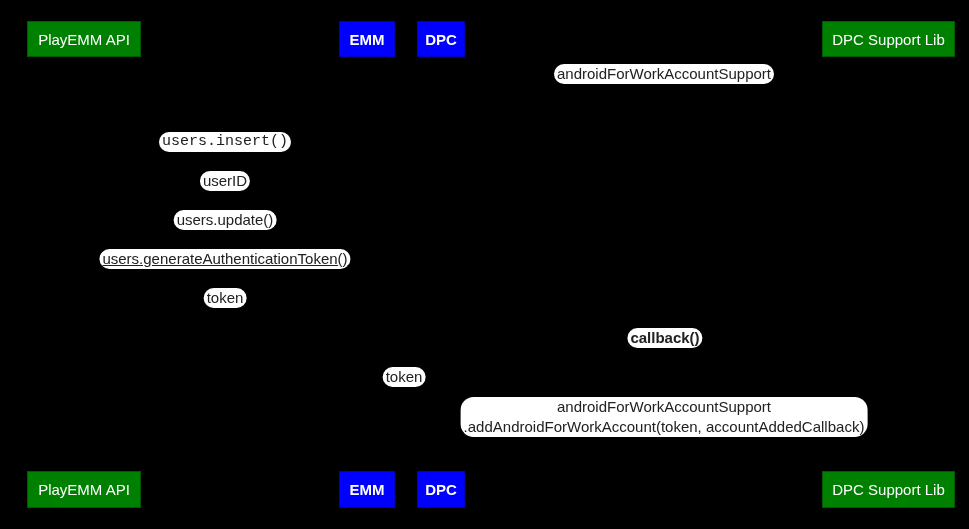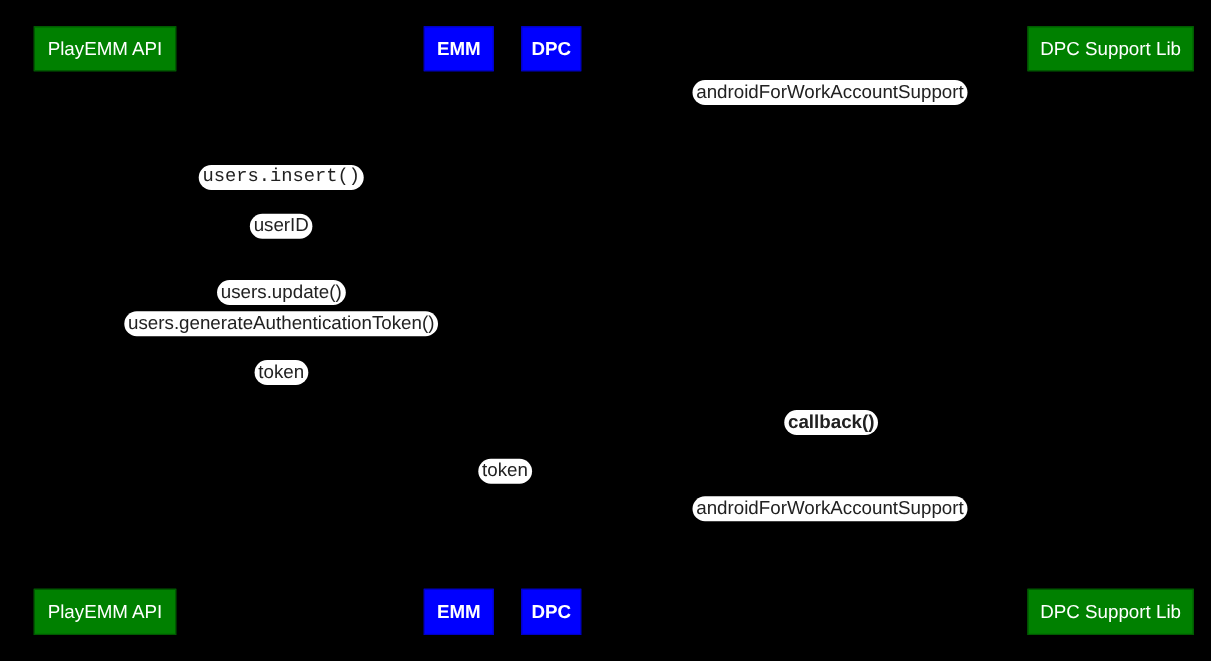--- a/index.html
+++ b/index.html
@@ -80,37 +80,38 @@
   <div id="messages-layer">
       <div class="message" style="left: 648px; top: 64px;">
         <div class="message-line">androidForWorkAccountSupport</div>
       </div>
       <div class="message" style="left: 209px; top: 132px; font-family: Liberation Mono, monospace;">
         <div class="message-line">users.insert()</div>
       </div>
       <div class="message" style="left: 209px; top: 171px; text-align: center;">
         <div class="message-line">userID</div>
       </div>
-      <div class="message" style="left: 209px; top: 210px; margin-top: 14px;">
+      <div class="message" style="left: 209px; top: 210px;">
         <div class="message-line">users.update()</div>
       </div>
-      <div class="message" style="left: 209px; top: 249px;">
+      <div class="message" style="left: 209px; top: 249px; text-decoration: underline;">
         <div class="message-line">users.generateAuthenticationToken()</div>
       </div>
       <div class="message" style="left: 209px; top: 288px;">
         <div class="message-line">token</div>
       </div>
       <div class="message" style="left: 649px; top: 328px; font-weight: bold;">
         <div class="message-line">callback()</div>
       </div>
       <div class="message" style="left: 388px; top: 367px;">
         <div class="message-line">token</div>
       </div>
       <div class="message" style="left: 648px; top: 397px;">
         <div class="message-line">androidForWorkAccountSupport</div>
+        <div class="message-line">.addAndroidForWorkAccount(token, accountAddedCallback)</div>
       </div>
     </div>
   <div id="actors-bottom">
       <div class="actor green" style="left: 11px; top: 471px; width: 114px; height: 37px;">
         <span>PlayEMM API</span>
       </div>
       <div class="actor blue" style="left: 323px; top: 471px; width: 56px; height: 37px;">
         <span>EMM</span>
       </div>
       <div class="actor blue" style="left: 401px; top: 471px; width: 48px; height: 37px;">

